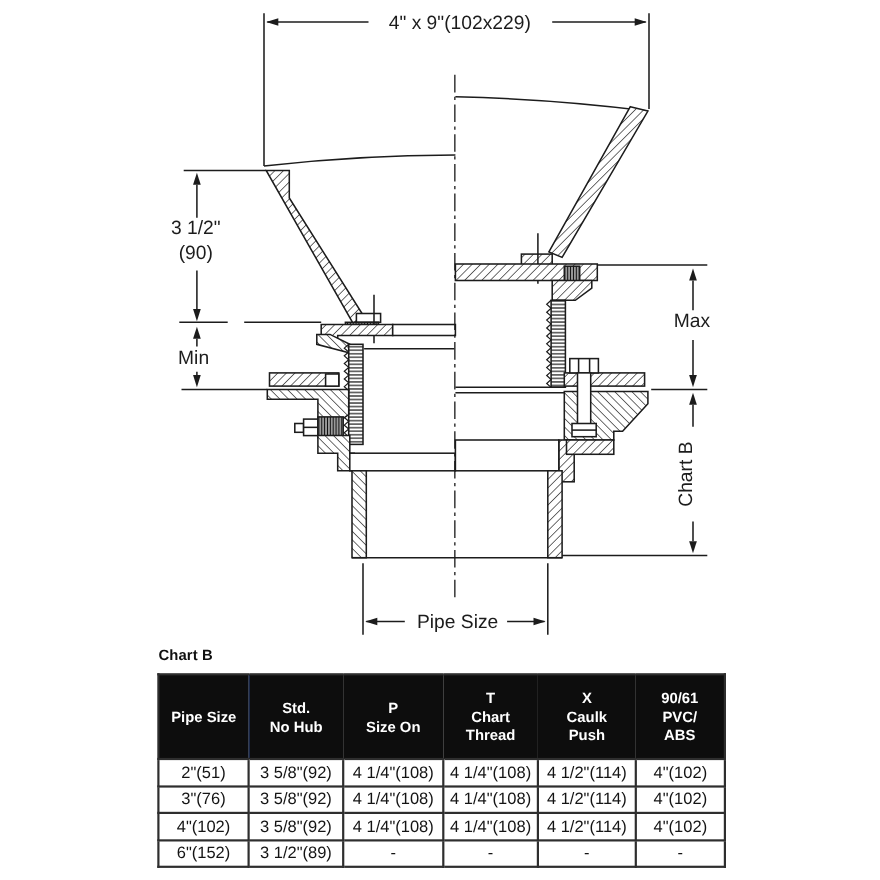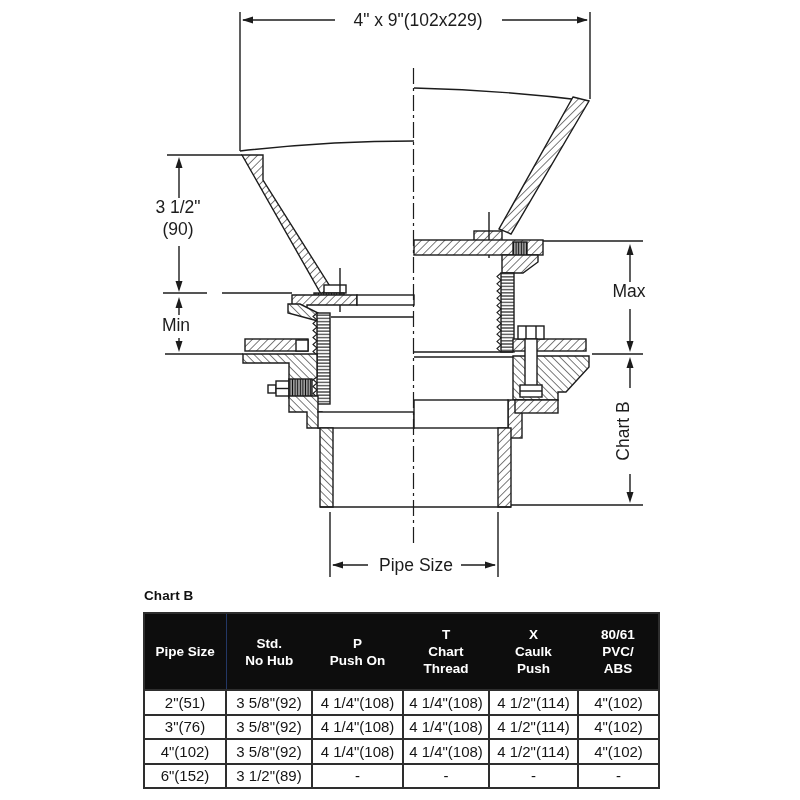--- a/index.html
+++ b/index.html
@@ -194,34 +194,34 @@
       <tr>
         <th>
             <div>Pipe Size</div>
           </th>
         <th>
             <div>Std.</div>
             <div>No Hub</div>
           </th>
         <th>
             <div>P</div>
-            <div>Push On</div>
+            <div>Size On</div>
           </th>
         <th>
             <div>T</div>
             <div>Chart</div>
             <div>Thread</div>
           </th>
         <th>
             <div>X</div>
             <div>Caulk</div>
             <div>Push</div>
           </th>
         <th>
-            <div>80/61</div>
+            <div>90/61</div>
             <div>PVC/</div>
             <div>ABS</div>
           </th>
       </tr>
     </thead>
     <tbody>
       <tr>
         <td>2"(51)</td>
         <td>3 5/8"(92)</td>
         <td>4 1/4"(108)</td>

